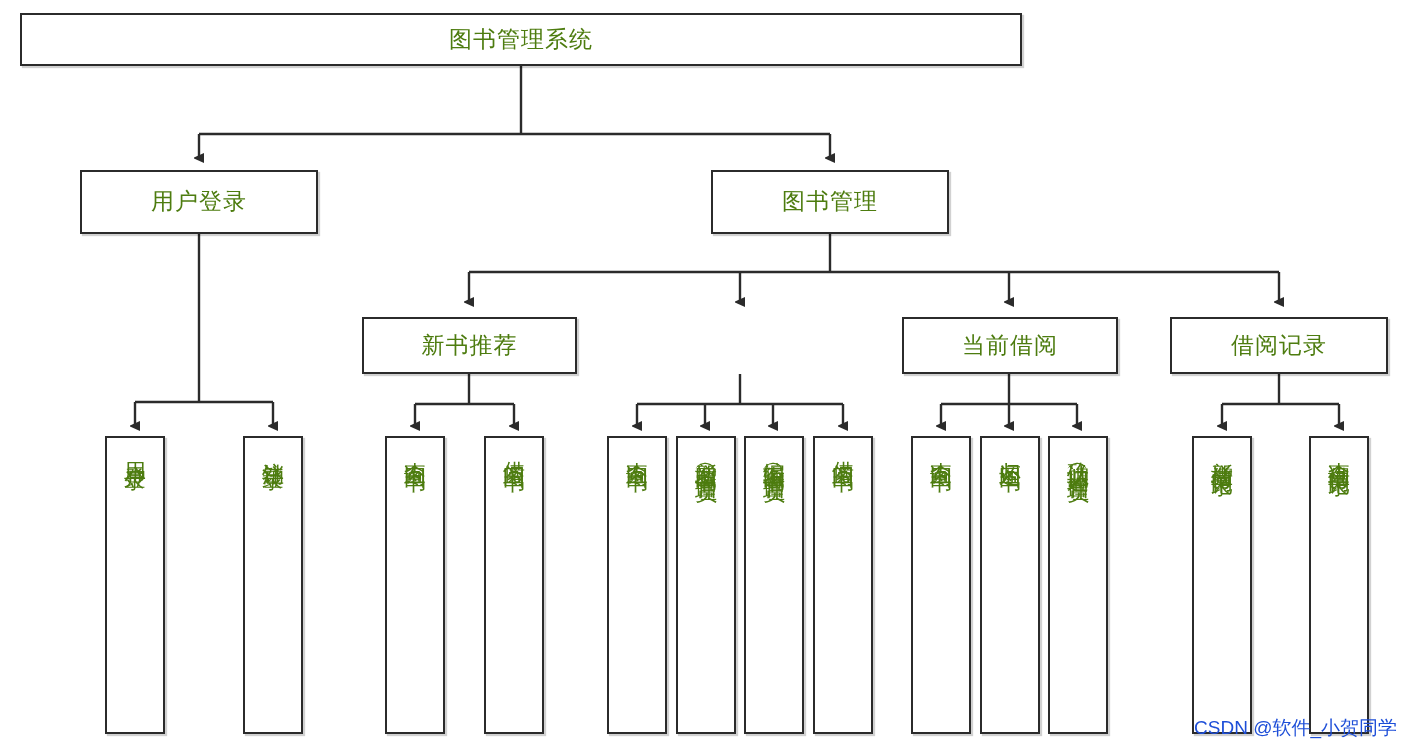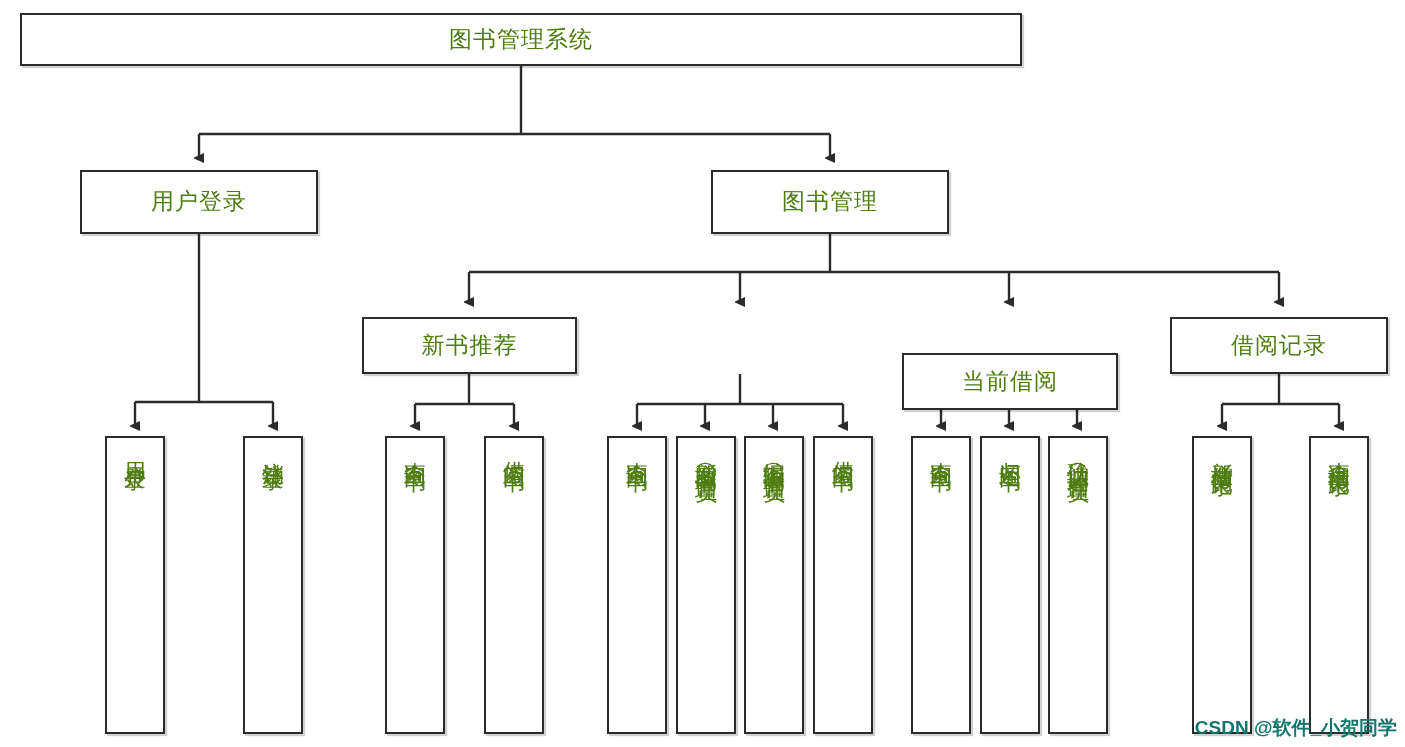--- a/index.html
+++ b/index.html
@@ -59,24 +59,23 @@
     font-size: 22px;
     letter-spacing: 3px;
     line-height: 1;
     white-space: nowrap;
   }
   .watermark {
     position: absolute;
     right: 8px;
     bottom: 6px;
     font-size: 19px;
-    color: #0f766e;
+    color: #1d4ed8;
     white-space: nowrap;
     user-select: none;
-    font-weight: bold;
   }
 </style>
 </head>
 <body>
 
 <div id="canvas">
 
   <svg id="edges" viewBox="0 0 1405 747">
     <defs>
       <marker id="arrow" markerWidth="10" markerHeight="10" refX="5" refY="5" orient="auto" markerUnits="userSpaceOnUse">
@@ -134,21 +133,21 @@
   <div class="node h" style="left:80px; top:170px; width:238px; height:64px;">
     <span class="label">用户登录</span>
   </div>
   <div class="node h" style="left:711px; top:170px; width:238px; height:64px;">
     <span class="label">图书管理</span>
   </div>
 
   <div class="node h" style="left:362px; top:317px; width:215px; height:57px;">
     <span class="label">新书推荐</span>
   </div>
-  <div class="node h" style="left:902px; top:317px; width:216px; height:57px;margin-top:36px;">
+  <div class="node h" style="left:902px; top:317px; width:216px; height:57px;">
     <span class="label">当前借阅</span>
   </div>
   <div class="node h" style="left:1170px; top:317px; width:218px; height:57px;align-items:center;">
     <span class="label">借阅记录</span>
   </div>
 
   <div class="node v" style="left:105px; top:436px; width:60px; height:298px;">
     <span class="label">用户登录</span>
   </div>
   <div class="node v" style="left:243px; top:436px; width:60px; height:298px;">

